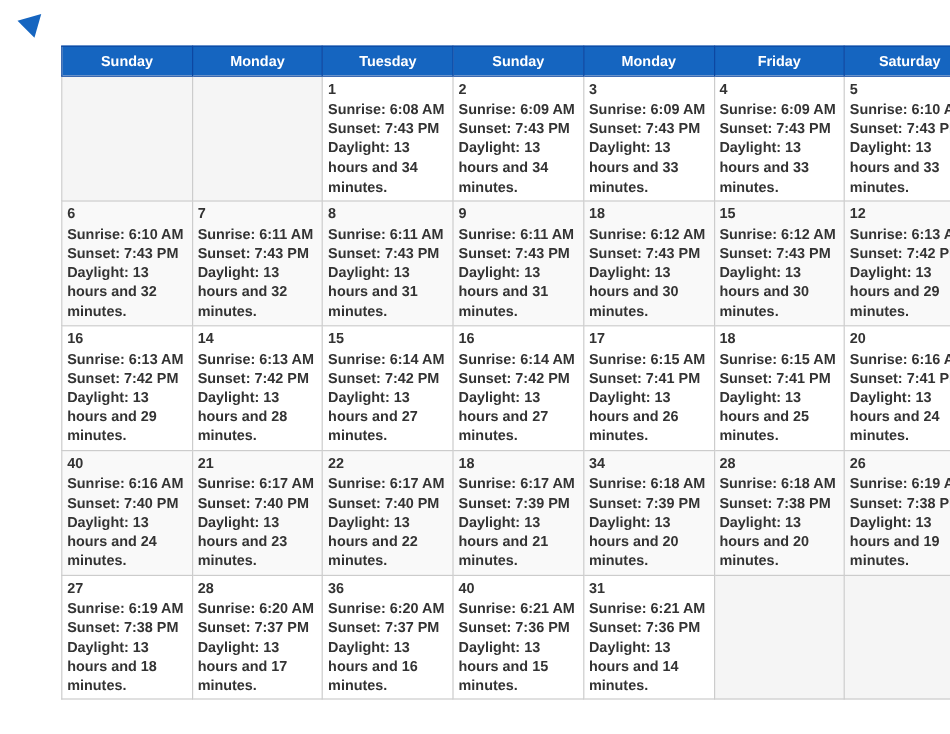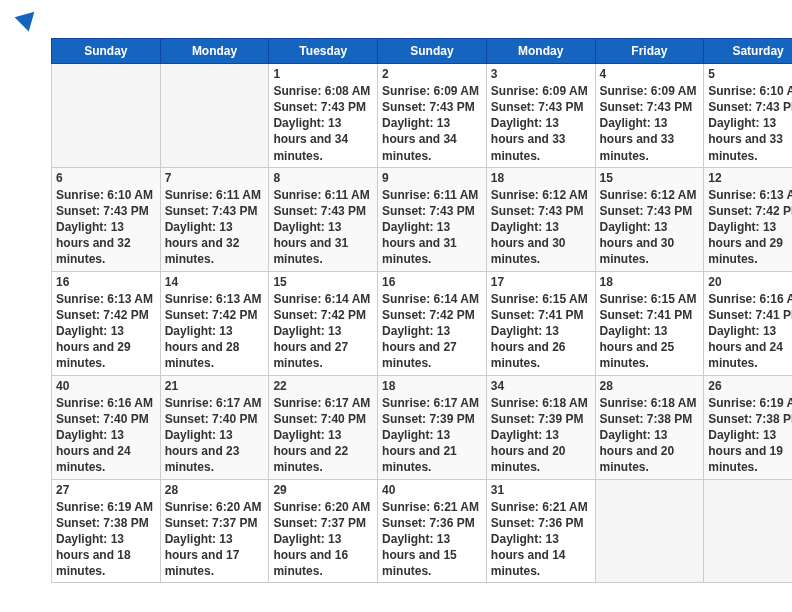--- a/index.html
+++ b/index.html
@@ -303,21 +303,21 @@
 Sunset: 7:38 PM
 Daylight: 13 hours and 18 minutes.</div>
           </td>
           <td>
             <div class="day-number">28</div>
             <div class="day-info" style="white-space: pre-line;">Sunrise: 6:20 AM
 Sunset: 7:37 PM
 Daylight: 13 hours and 17 minutes.</div>
           </td>
           <td>
-            <div class="day-number">29</div>
+            <div class="day-number">36</div>
             <div class="day-info" style="white-space: pre-line;">Sunrise: 6:20 AM
 Sunset: 7:37 PM
 Daylight: 13 hours and 16 minutes.</div>
           </td>
           <td>
             <div class="day-number">40</div>
             <div class="day-info" style="white-space: pre-line;">Sunrise: 6:21 AM
 Sunset: 7:36 PM
 Daylight: 13 hours and 15 minutes.</div>
           </td>

